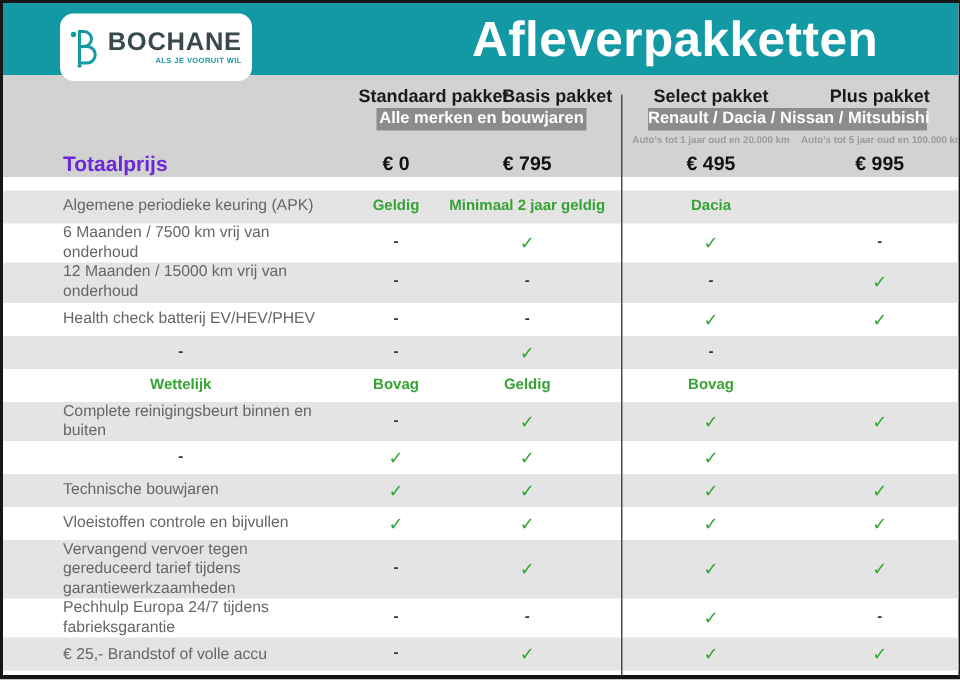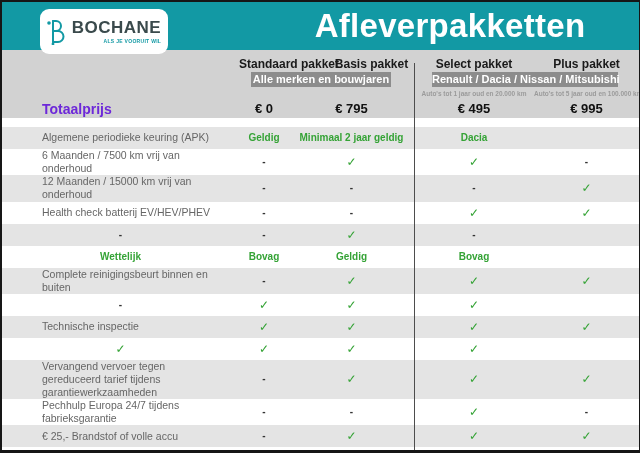--- a/index.html
+++ b/index.html
@@ -152,27 +152,28 @@
         <div class="vcell check">✓</div>
         <div class="vcell check">✓</div>
       </div>
       <div class="vgrid frow">
         <div class="vcell dash">-</div>
         <div class="vcell check">✓</div>
         <div class="vcell check">✓</div>
         <div class="vcell check">✓</div>
       </div>
       <div class="vgrid frow alt">
-        <div class="flabel">Technische inspectie</div>
-        <div class="vcell check">✓</div>
-        <div class="vcell check">✓</div>
-        <div class="vcell check">✓</div>
-        <div class="vcell check">✓</div>
-      </div>
-      <div class="vgrid frow">
+        <div class="flabel">Technische bouwjaren</div>
+        <div class="vcell check">✓</div>
+        <div class="vcell check">✓</div>
+        <div class="vcell check">✓</div>
+        <div class="vcell check">✓</div>
+      </div>
+      <div class="vgrid frow">
+        <div class="flabel">Vloeistoffen controle en bijvullen</div>
         <div class="vcell check">✓</div>
         <div class="vcell check">✓</div>
         <div class="vcell check">✓</div>
         <div class="vcell check">✓</div>
       </div>
       <div class="vgrid frow alt">
         <div class="flabel">Vervangend vervoer tegen gereduceerd tarief tijdens garantiewerkzaamheden</div>
         <div class="vcell dash">-</div>
         <div class="vcell check">✓</div>
         <div class="vcell check">✓</div>

